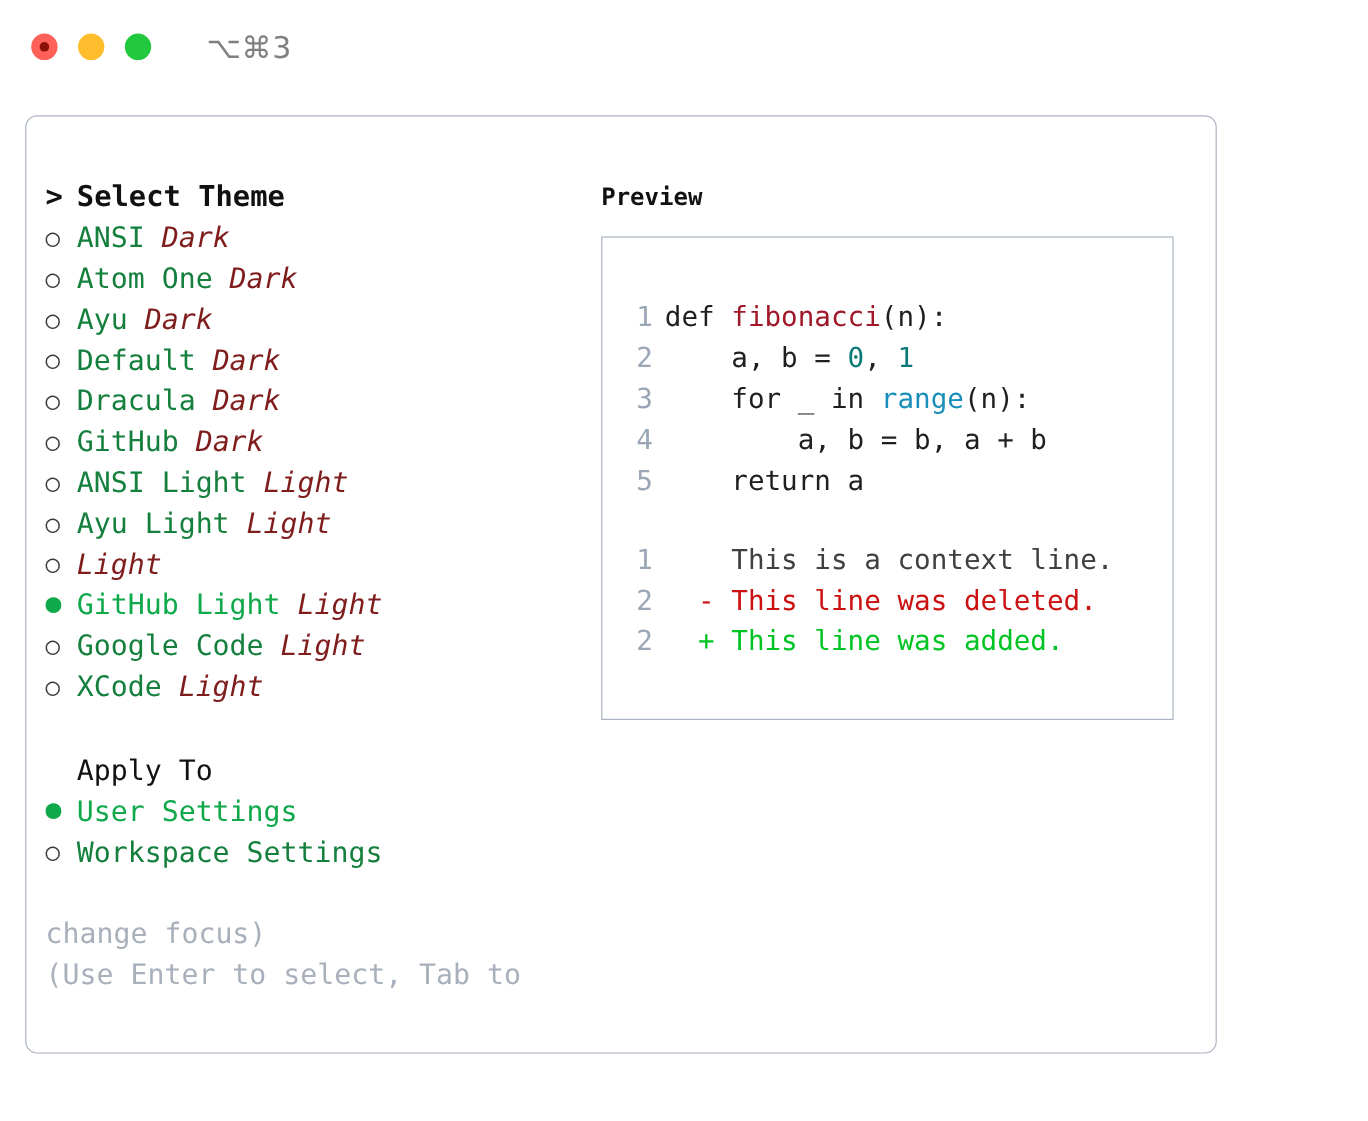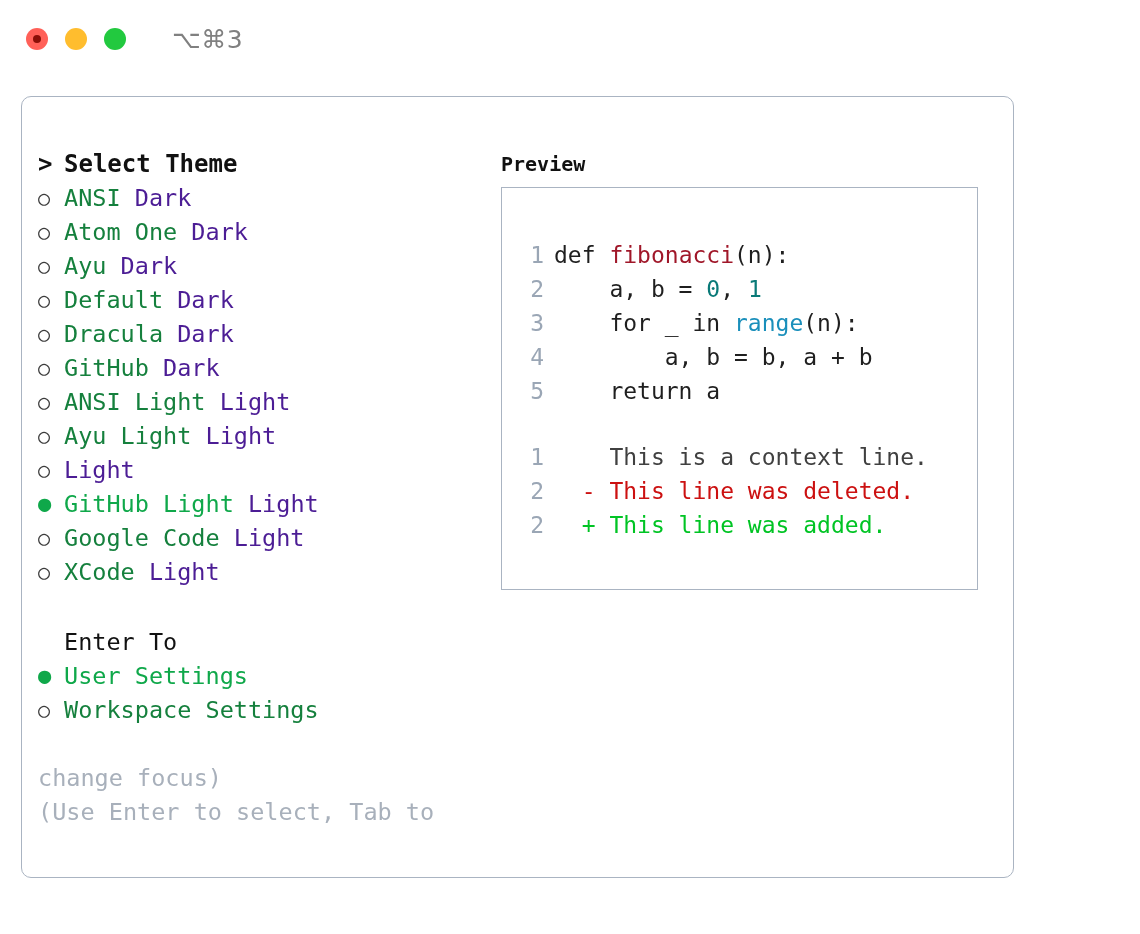--- a/index.html
+++ b/index.html
@@ -113,21 +113,21 @@
     display: inline-block;
     flex: 0 0 26px;
     font-size: 20px;
     line-height: 34px;
   }
   .radio-mark.off { color: #3b3b3b; }
   .radio-mark.on  { color: #0fa84a; font-size: 22px; }
 
   .item-name { color: #15803d; }
   .item-name.selected { color: #0fa84a; }
-  .item-tag  { color: #4c1d95; }
+  .item-tag  { color: #7f1d1d; font-style: italic; }
 
   #apply-to-block { margin-top: 36px; }
   #apply-to-header {
     color: #111111;
     padding-left: 26px;
   }
 
   #hint-block {
     margin-top: 34px;
     color: #a8b0bb;
@@ -144,21 +144,21 @@
     width: 490px;
   }
   #preview-header {
     font-weight: bold;
     font-size: 20px;
     color: #111111;
     line-height: 34px;
   }
 
   #preview-panel {
-    margin-top: 6px;
+    margin-top: 16px;
     width: 477px;
     height: 403px;
     border: 1.6px solid #aab4c2;
     box-sizing: border-box;
     background: #ffffff;
     position: relative;
   }
 
   #code-block {
     position: absolute;
@@ -225,21 +225,21 @@
           <div class="row"><span class="radio-mark off">○</span><span class="item-name">GitHub </span><span class="item-tag">Dark</span></div>
           <div class="row"><span class="radio-mark off">○</span><span class="item-name">ANSI Light </span><span class="item-tag">Light</span></div>
           <div class="row"><span class="radio-mark off">○</span><span class="item-name">Ayu Light </span><span class="item-tag">Light</span></div>
           <div class="row"><span class="radio-mark off">○</span><span class="item-tag">Light</span></div>
           <div class="row"><span class="radio-mark on">●</span><span class="item-name selected">GitHub Light </span><span class="item-tag">Light</span></div>
           <div class="row"><span class="radio-mark off">○</span><span class="item-name">Google Code </span><span class="item-tag">Light</span></div>
           <div class="row"><span class="radio-mark off">○</span><span class="item-name">XCode </span><span class="item-tag">Light</span></div>
         </div>
 
       <div id="apply-to-block">
-        <div class="row" id="apply-to-header">Enter To</div>
+        <div class="row" id="apply-to-header">Apply To</div>
         <div id="apply-to-items">
             <div class="row"><span class="radio-mark on">●</span><span class="item-name selected">User Settings</span></div>
             <div class="row"><span class="radio-mark off">○</span><span class="item-name">Workspace Settings</span></div>
           </div>
       </div>
 
       <div id="hint-block">
         <div>change focus)</div>
         <div>(Use Enter to select, Tab to</div>
       </div>

